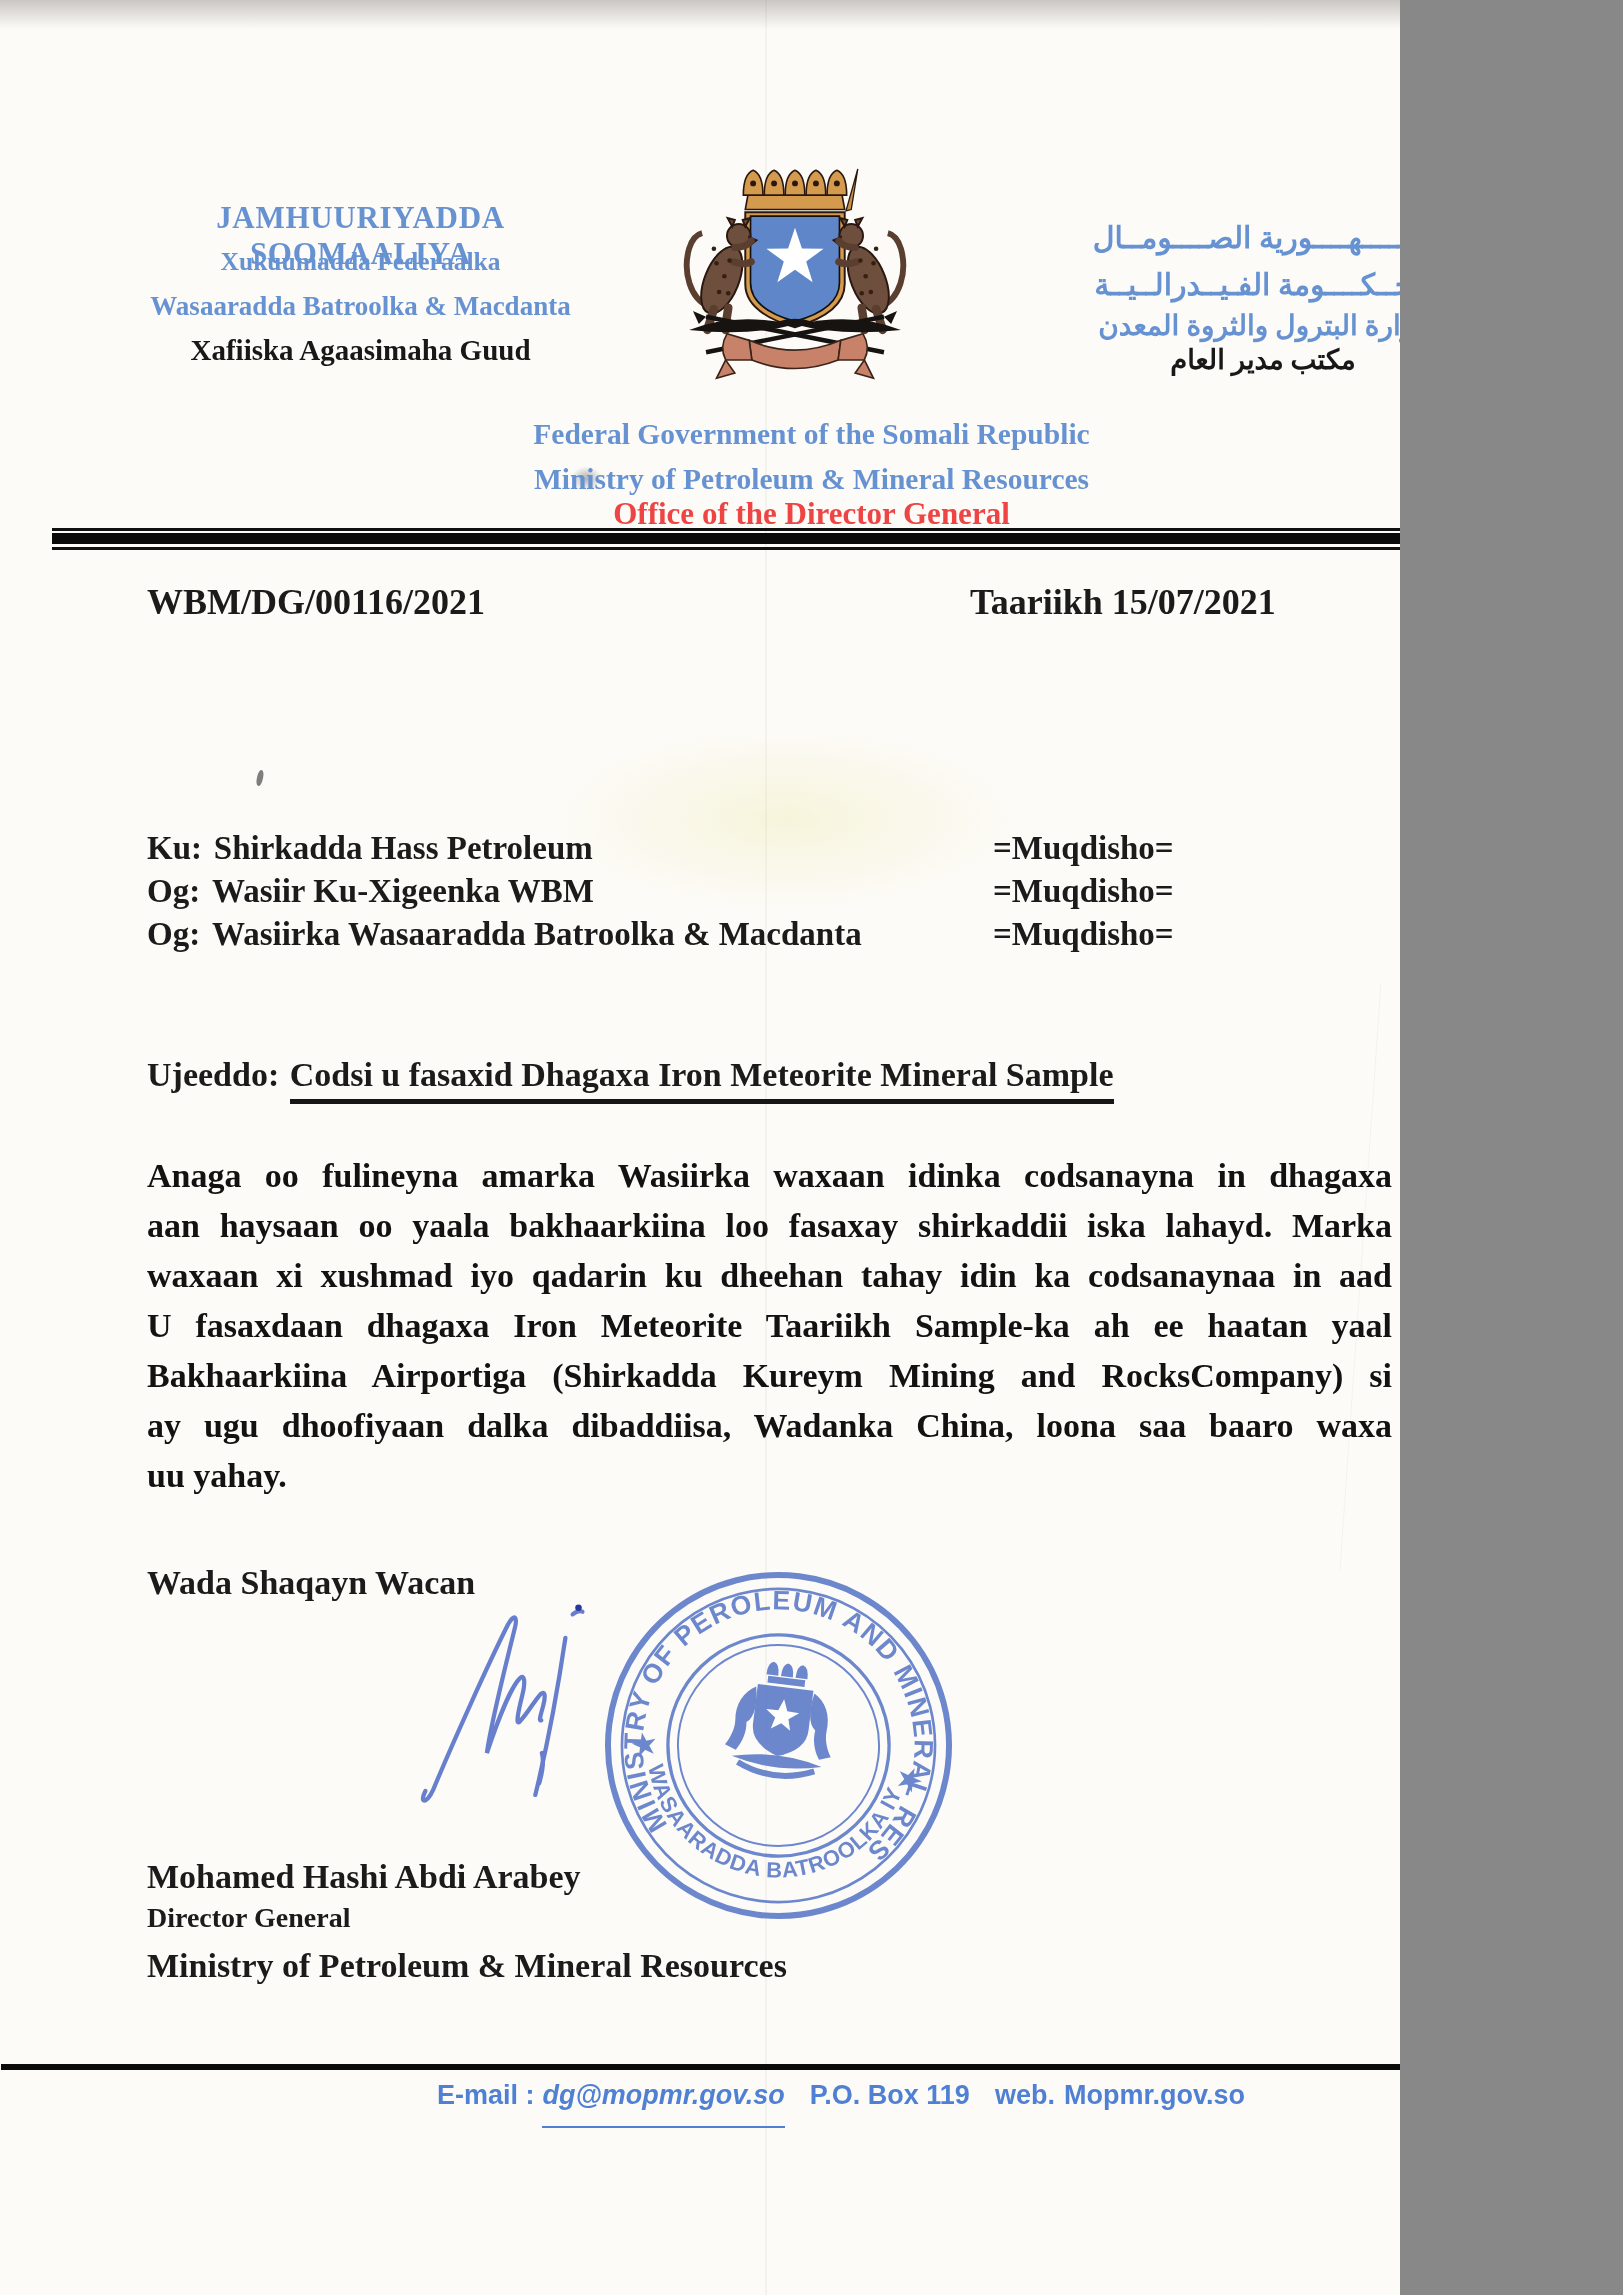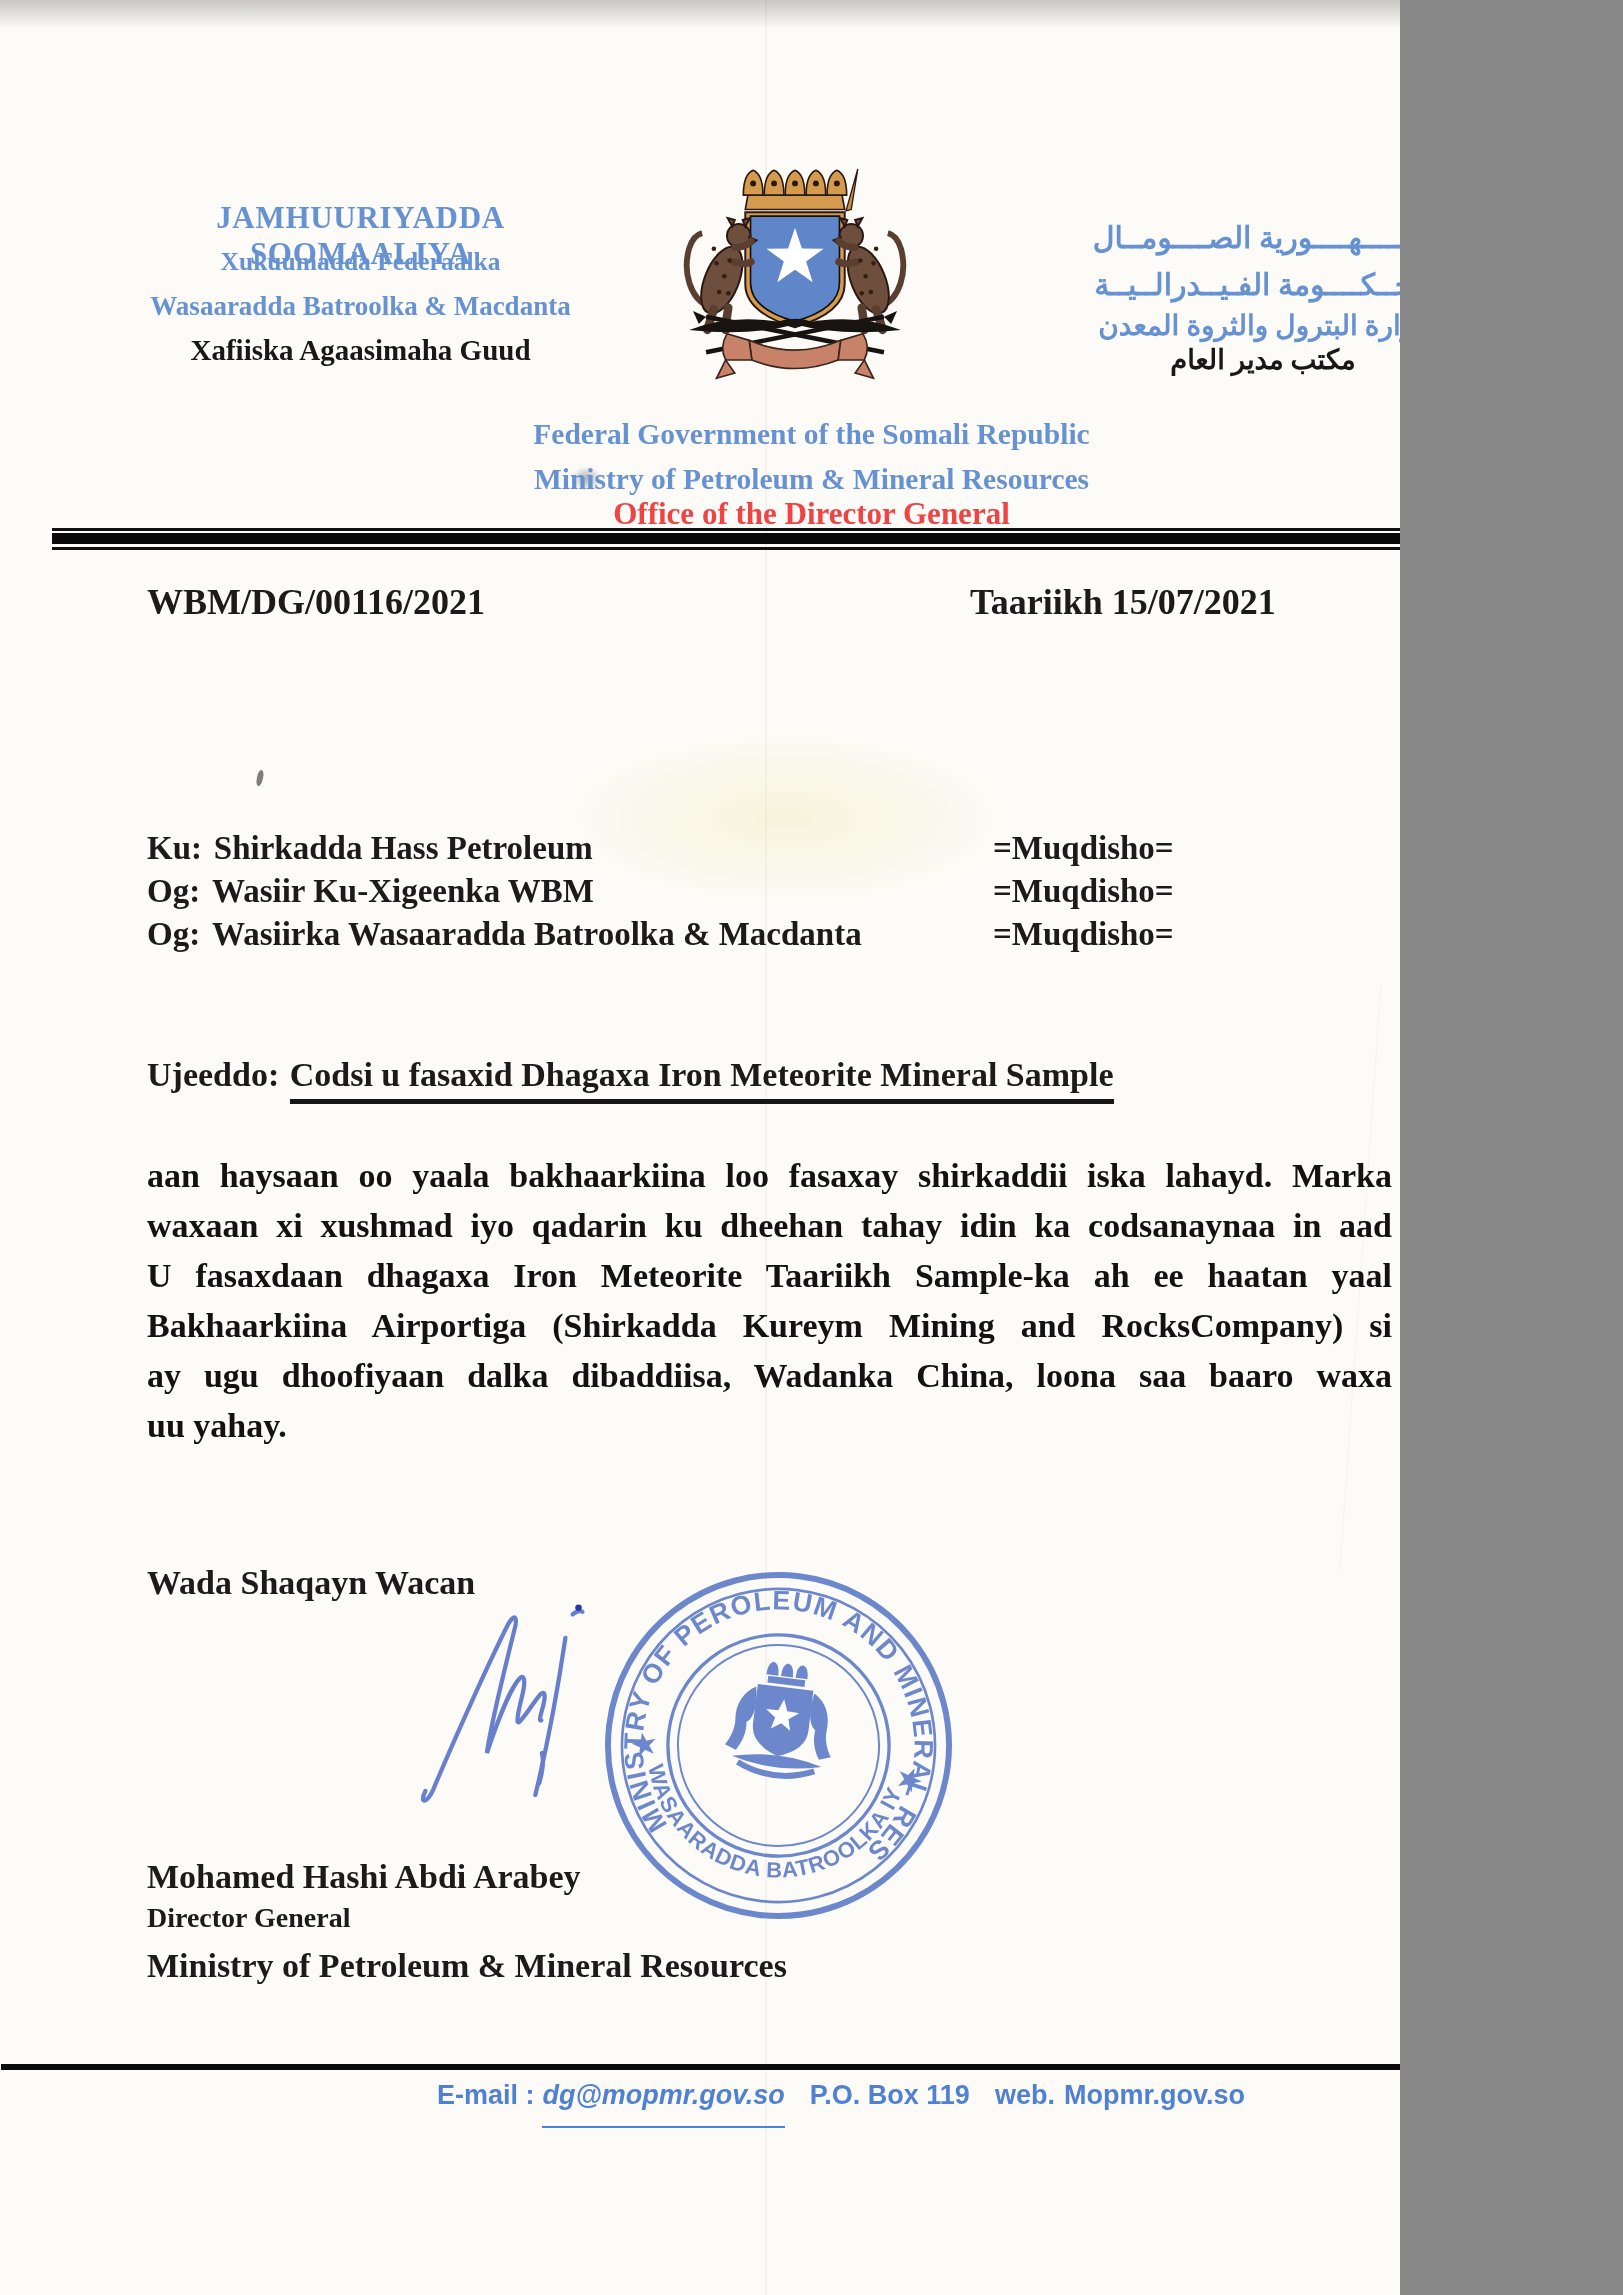--- a/index.html
+++ b/index.html
@@ -194,20 +194,21 @@
   <div class="abs recip r3">
     <span>Og:</span><span class="rname">Wasiirka Wasaaradda Batroolka &amp; Macdanta</span>
     <span class="rcity">=Muqdisho=</span>
   </div>
 
   <div class="abs subject">
     <span>Ujeeddo:</span><span class="subj-text">Codsi u fasaxid Dhagaxa Iron Meteorite Mineral Sample</span>
   </div>
 
   <div class="abs body-block">
+    <div class="bl">Anaga oo fulineyna amarka Wasiirka waxaan idinka codsanayna in dhagaxa</div>
     <div class="bl">aan haysaan oo yaala bakhaarkiina loo fasaxay shirkaddii iska lahayd. Marka</div>
     <div class="bl">waxaan xi xushmad iyo qadarin ku dheehan tahay idin ka codsanaynaa in aad</div>
     <div class="bl">U fasaxdaan dhagaxa Iron Meteorite Taariikh Sample-ka ah ee haatan yaal</div>
     <div class="bl">Bakhaarkiina Airportiga (Shirkadda Kureym Mining and RocksCompany) si</div>
     <div class="bl">ay ugu dhoofiyaan dalka dibaddiisa, Wadanka China, loona saa baaro waxa</div>
     <div class="bl bl-last">uu yahay.</div>
   </div>
 
   <div class="abs closing">Wada Shaqayn Wacan</div>
 

